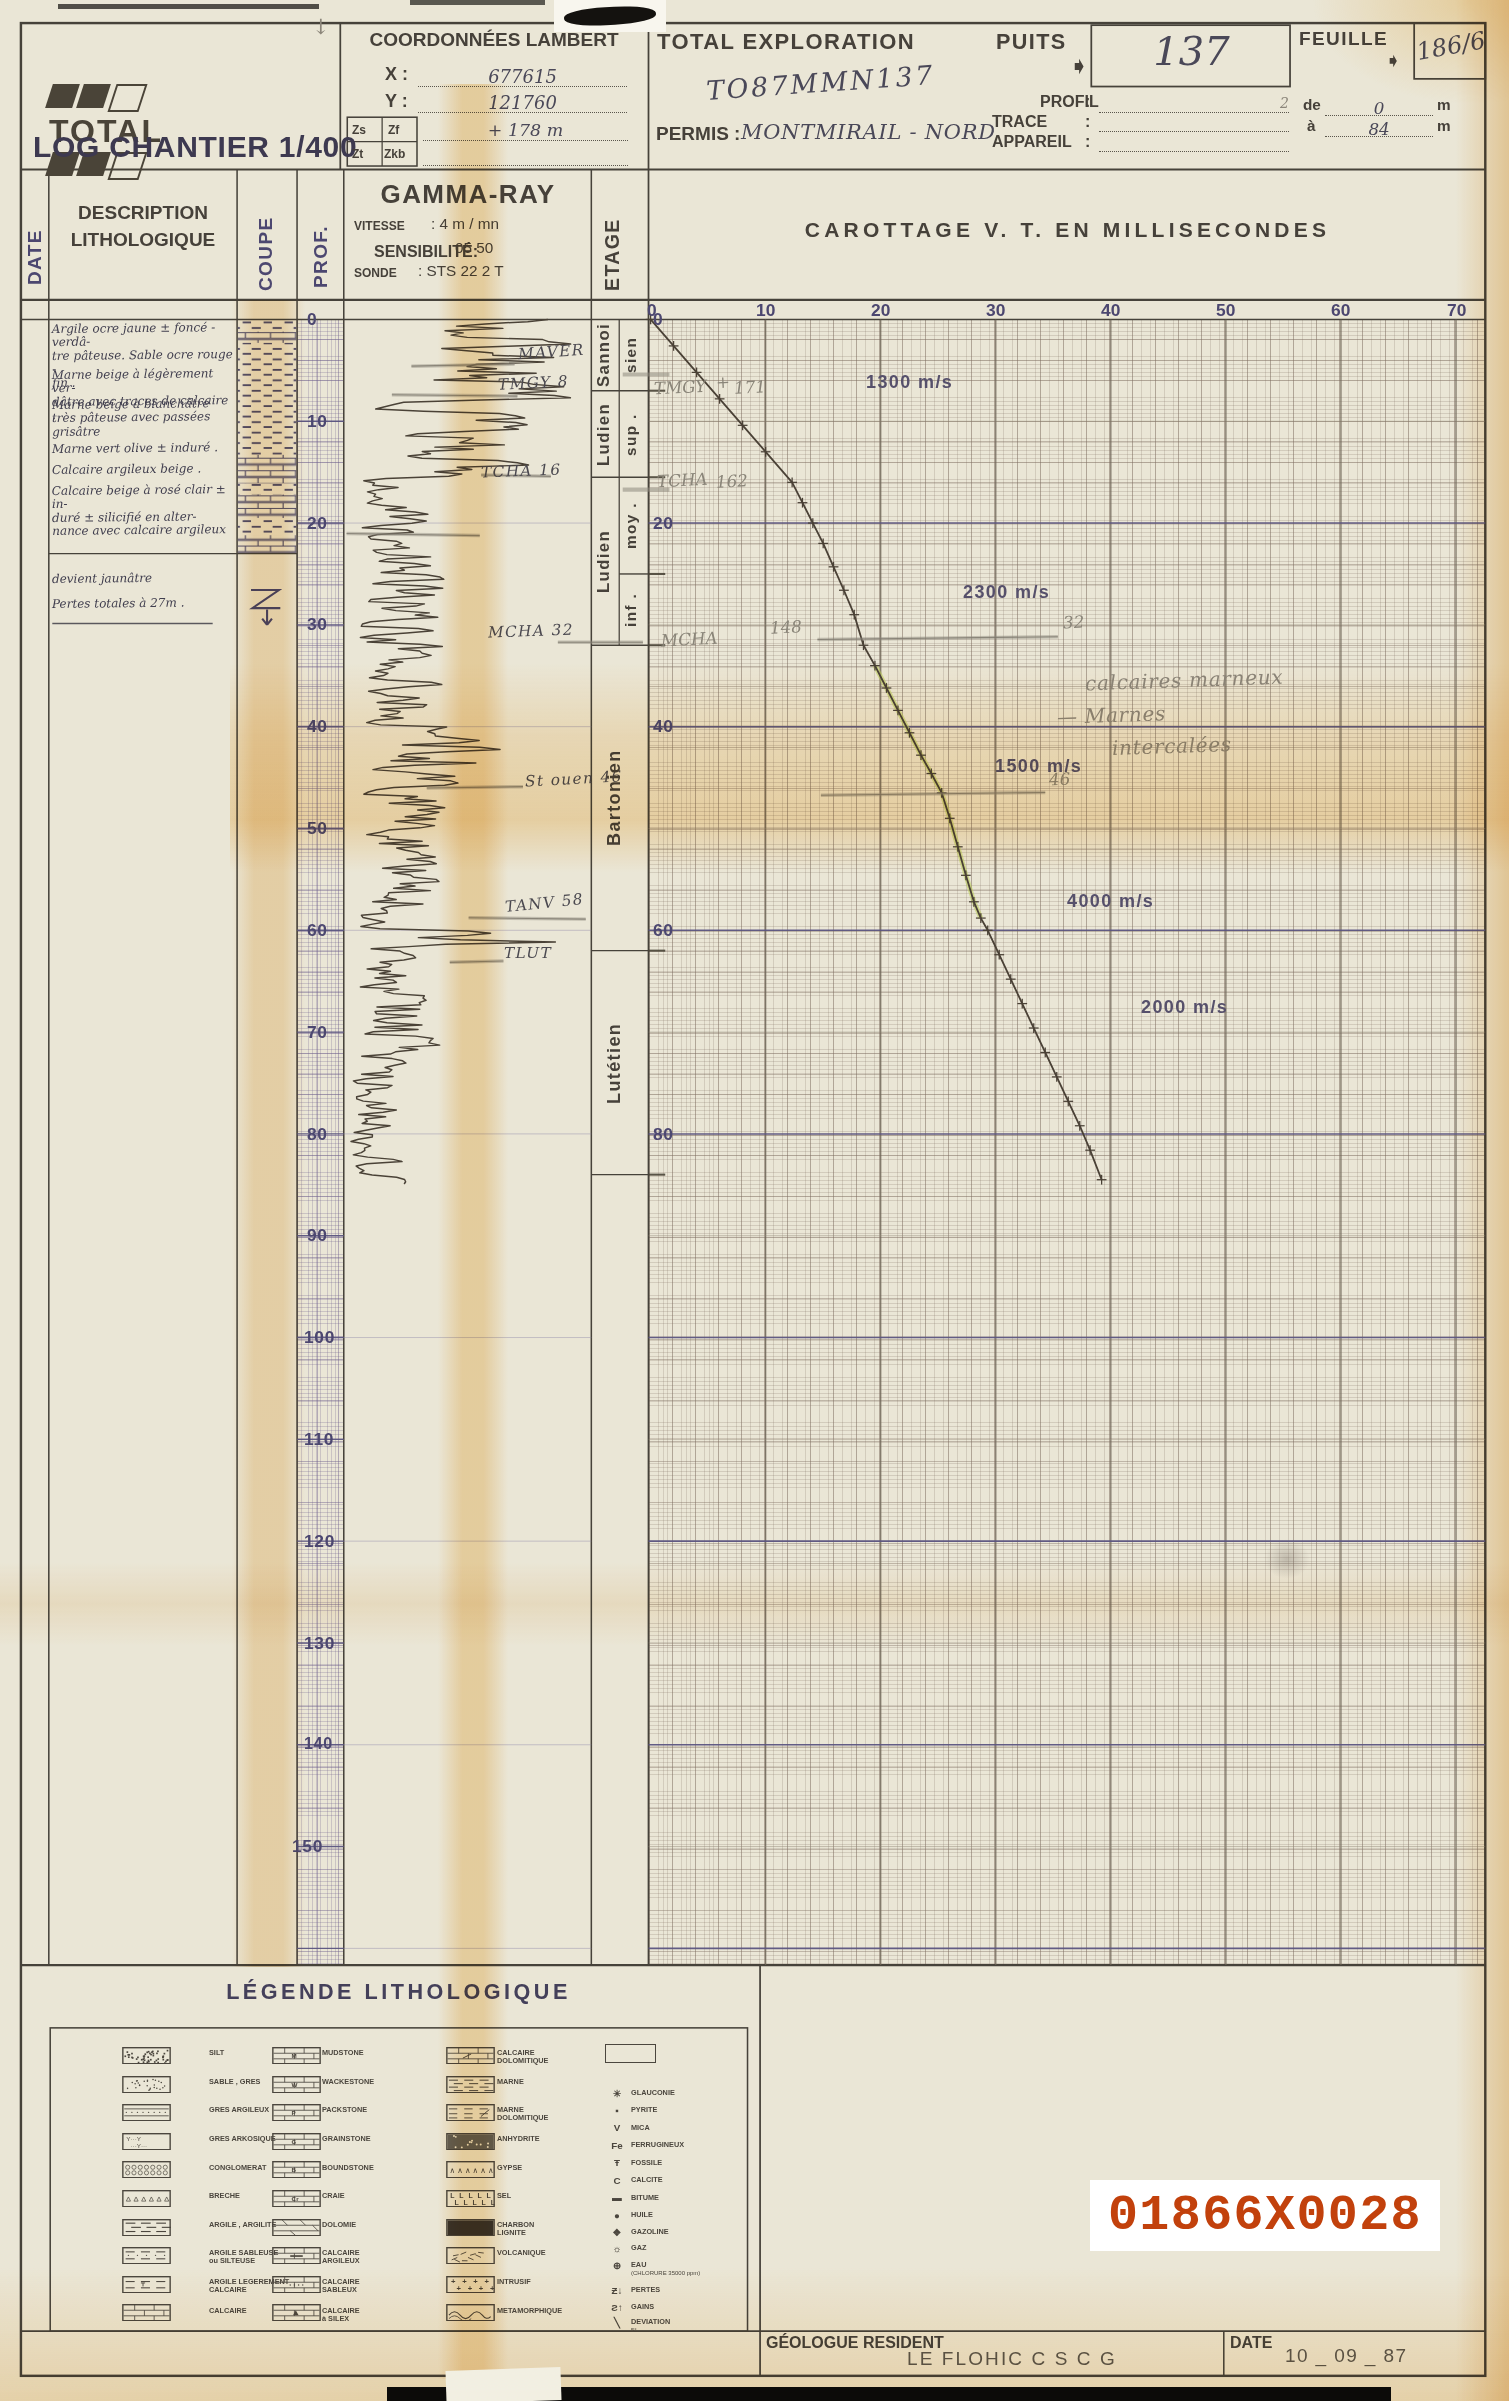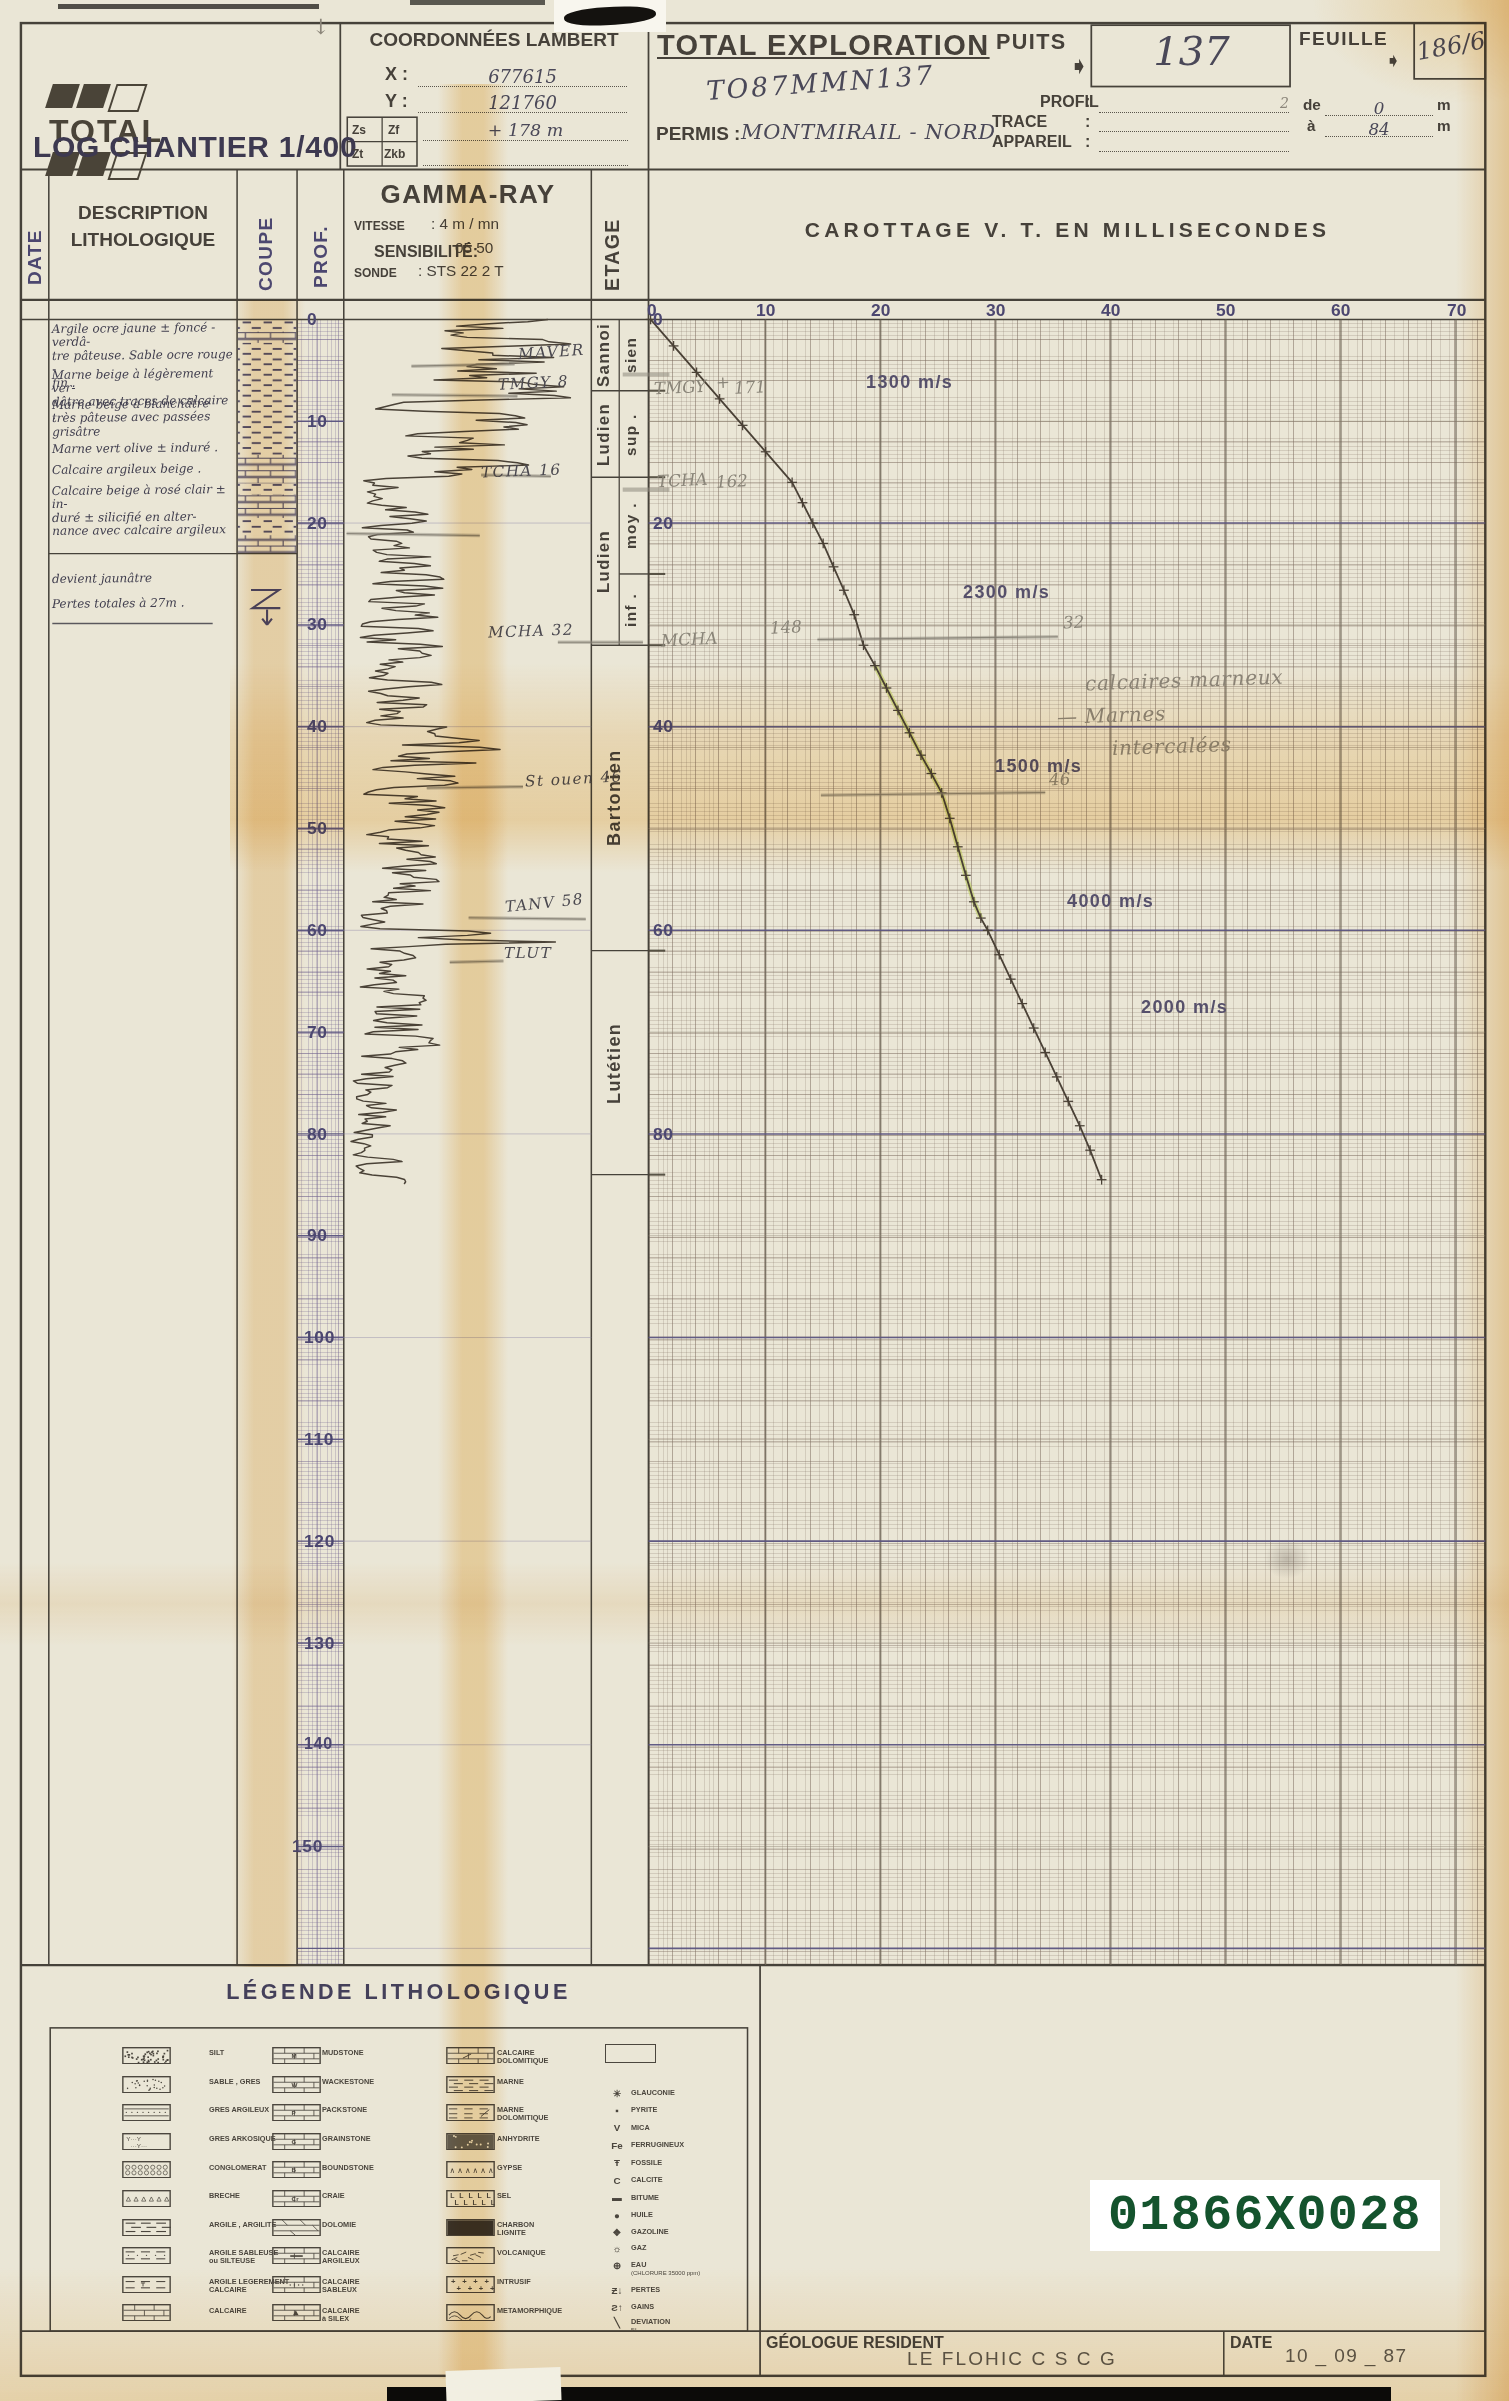--- a/index.html
+++ b/index.html
@@ -290,21 +290,21 @@
   <div class="abs dotted" style="left:418px;top:66px;width:209px;height:19.5px;text-align:center;"><span class="hand" style="font-size:18px;">677615</span></div>
   <div class="abs print-b" style="left:385px;top:91px;font-size:18px;">Y  :</div>
   <div class="abs dotted" style="left:418px;top:92px;width:209px;height:19.5px;text-align:center;"><span class="hand" style="font-size:18px;">121760</span></div>
   <div class="abs print-b" style="left:352px;top:123px;font-size:12px;">Zs</div>
   <div class="abs print-b" style="left:388px;top:123px;font-size:12px;">Zf</div>
   <div class="abs print-b" style="left:352px;top:147px;font-size:12px;">Zt</div>
   <div class="abs print-b" style="left:384px;top:147px;font-size:12px;">Zkb</div>
   <div class="abs dotted" style="left:423px;top:120px;width:205px;height:19.5px;text-align:center;"><span class="hand" style="font-size:17.4px;">+ 178  m</span></div>
   <div class="abs dotted" style="left:423px;top:145px;width:205px;height:19.5px;"></div>
 
-  <div class="abs print-b" style="left:657px;top:29px;font-size:29px;letter-spacing:1.4px;text-decoration:underline;">TOTAL EXPLORATION</div>
+  <div class="abs print-b" style="left:657px;top:29px;font-size:22px;letter-spacing:1.4px;">TOTAL EXPLORATION</div>
   <div class="abs print-b" style="left:996px;top:29px;font-size:21.6px;letter-spacing:1.4px;">PUITS</div>
   <div class="abs" style="left:1069px;top:52px;font-size:24px;color:#46413a;">➧</div>
   <div class="abs hand" style="left:1092px;top:28px;width:199px;text-align:center;font-size:40px;">137</div>
   <div class="abs print-b" style="left:1299px;top:28px;font-size:19px;letter-spacing:1.4px;">FEUILLE</div>
   <div class="abs" style="left:1385px;top:49px;font-size:19.5px;color:#46413a;">➧</div>
   <div class="abs hand" style="left:1416px;top:32px;width:70px;text-align:center;font-size:24px;transform:rotate(-10deg);">186/6</div>
   <div class="abs hand" style="left:706px;top:67px;font-size:26.5px;letter-spacing:2.8px;transform:rotate(-4deg);">TO87MMN137</div>
 
   <div class="abs print-b" style="left:992px;top:93px;font-size:16px;margin-left:48px;">PROFIL</div>
   <div class="abs print-b" style="left:1085px;top:93px;font-size:16px;">:</div>
@@ -977,21 +977,21 @@
       <div class="abs leg-lbl" style="left: 631px; top: 2286px; width: 112px;">PERTES</div>
       <div class="abs sym-g" style="left: 608px; top: 2302px; font-size: 9.8px; width: 18px; text-align: center;">Ƨ↑</div>
       <div class="abs leg-lbl" style="left: 631px; top: 2303px; width: 112px;">GAINS</div>
       <div class="abs sym-g" style="left: 608px; top: 2317px; font-size: 9.8px; width: 18px; text-align: center;">╲</div>
       <div class="abs leg-lbl" style="left: 631px; top: 2318px; width: 112px;">DEVIATION</div>
       <div class="abs" style="left: 631px; top: 2327px; font-size: 6px; color: rgb(75, 70, 62); width: 119px;">5°</div>
     </div>
 
 
   <div class="abs" style="left:1090px;top:2180px;width:350px;height:71px;background:#ffffff;display:flex;align-items:center;justify-content:center;">
-    <span style="font-family:'Liberation Mono',monospace;font-weight:bold;font-size:50px;letter-spacing:1.4px;color:#14532d;">01866X0028</span>
+    <span style="font-family:'Liberation Mono',monospace;font-weight:bold;font-size:50px;letter-spacing:1.4px;color:#c2410c;">01866X0028</span>
   </div>
 
   <div class="abs print-b" style="left:766px;top:2334px;font-size:16px;">GÉOLOGUE  RESIDENT</div>
   <div class="abs" style="left:907px;top:2348px;font-size:19px;color:#5b564c;letter-spacing:2.1px;">LE FLOHIC   C S C G</div>
   <div class="abs print-b" style="left:1230px;top:2334px;font-size:16px;">DATE</div>
   <div class="abs" style="left:1285px;top:2345px;font-size:19px;color:#5b564c;letter-spacing:1.4px;">10 _ 09 _  87</div>
 
   <div class="abs age" style="left:232px;top:300px;width:73px;height:1667px;background:linear-gradient(to right,rgba(232,168,62,0),rgba(232,168,62,.30) 30%,rgba(232,168,62,.30) 70%,rgba(232,168,62,0));"></div>
   <div class="abs age" style="left:438px;top:84px;width:70px;height:2295px;background:linear-gradient(to right,rgba(235,170,55,0),rgba(235,170,55,.34) 35%,rgba(235,170,55,.34) 65%,rgba(235,170,55,0));"></div>
   <div class="abs age" style="left:230px;top:663px;width:1279px;height:209px;background:linear-gradient(to bottom,rgba(240,178,70,0),rgba(240,178,70,.22) 35%,rgba(240,178,70,.34) 75%,rgba(240,178,70,0));"></div>

